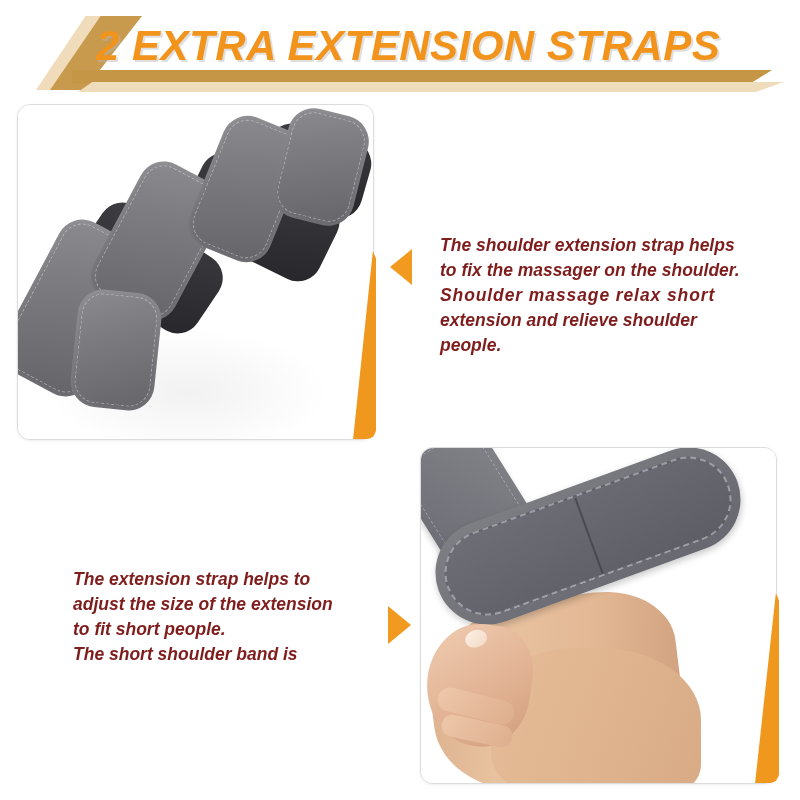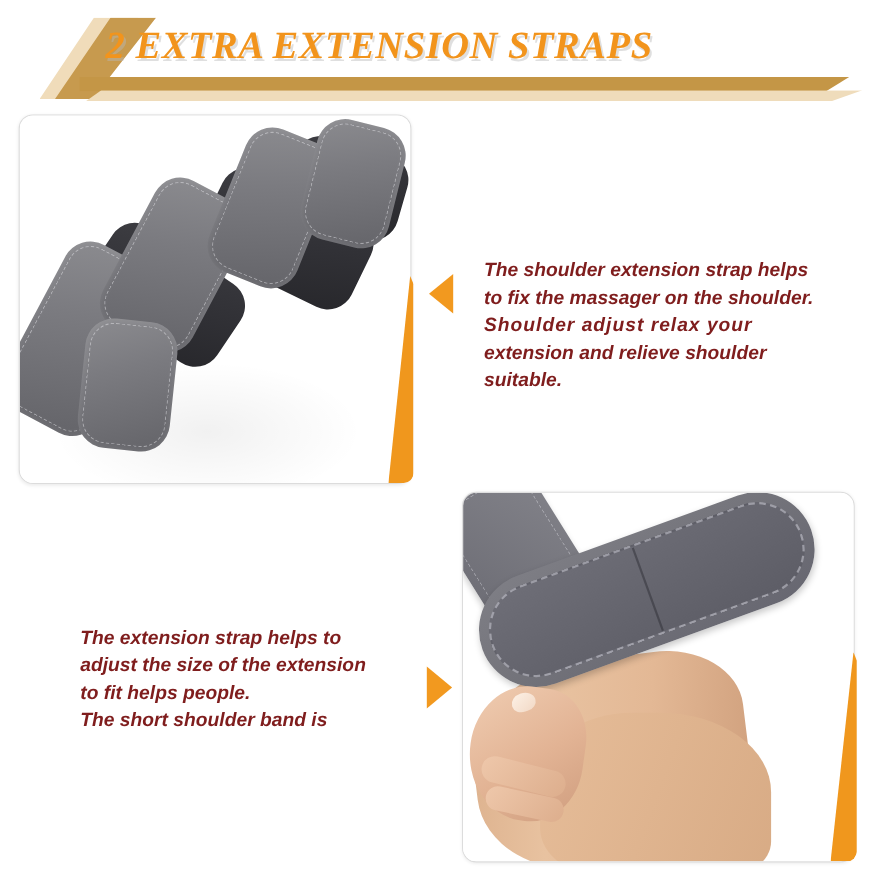--- a/index.html
+++ b/index.html
@@ -36,26 +36,26 @@
   }
   
   .bar-bot{
     position:absolute;left:78px;top:82px;width:706px;height:10px;
     background:#efdcbb;
     clip-path:polygon(2% 0%, 100% 0%, 96% 100%, 0% 100%);
   }
 
   .title{
     position:absolute;left:96px;top:22px;
-    font-size:35px;font-weight:bold;font-style:italic;
+    font-size:42px;font-weight:bold;font-style:italic;
     color:#f2941c;
     letter-spacing:0.5px;
     white-space:nowrap;
     text-shadow:2px 2px 0 rgba(185,185,185,0.45);
-    font-family:Liberation Serif, serif;
+    font-family:Liberation Sans, sans-serif;
   }
 
   
   .panel{
     position:absolute;
     background:#ffffff;
     border:1px solid #dcdcdc;
     border-radius:13px;
     box-shadow:0 1px 3px rgba(0,0,0,0.07);
     overflow:hidden;
@@ -214,29 +214,29 @@
     </div>
   </div>
 
   <div class="wedge" id="wedge-top"></div>
 
   <div class="arrow" id="arrow-left"></div>
 
   <div class="blurb" id="blurb-top">
     <span class="ln">The shoulder extension strap helps</span>
     <span class="ln">to fix the massager on the shoulder.</span>
-    <span class="ln spread">Shoulder adjust relax your</span>
+    <span class="ln spread">Shoulder massage relax short</span>
     <span class="ln">extension and relieve shoulder</span>
-    <span class="ln">suitable.</span>
+    <span class="ln">people.</span>
   </div>
 
   <div class="blurb" id="blurb-bottom">
     <span class="ln">The extension strap helps to</span>
     <span class="ln">adjust the size of the extension</span>
-    <span class="ln">to fit helps people.</span>
+    <span class="ln">to fit short people.</span>
     <span class="ln">The short shoulder band is</span>
   </div>
 
   <div class="arrow" id="arrow-right"></div>
 
   <div class="panel" id="panel-bottom">
     <div class="photo knee-scene">
       <div class="leg"></div>
       <div class="leg2"></div>
       <div class="strap-back"></div>

